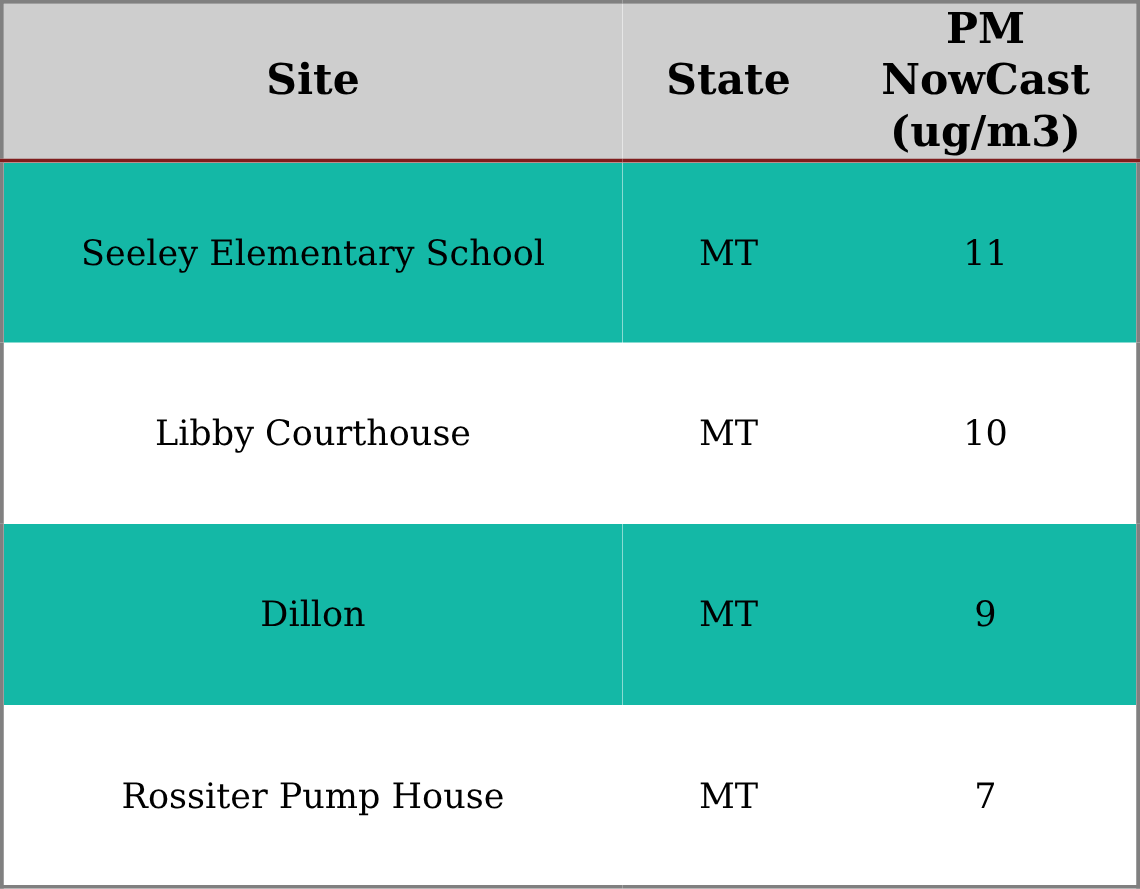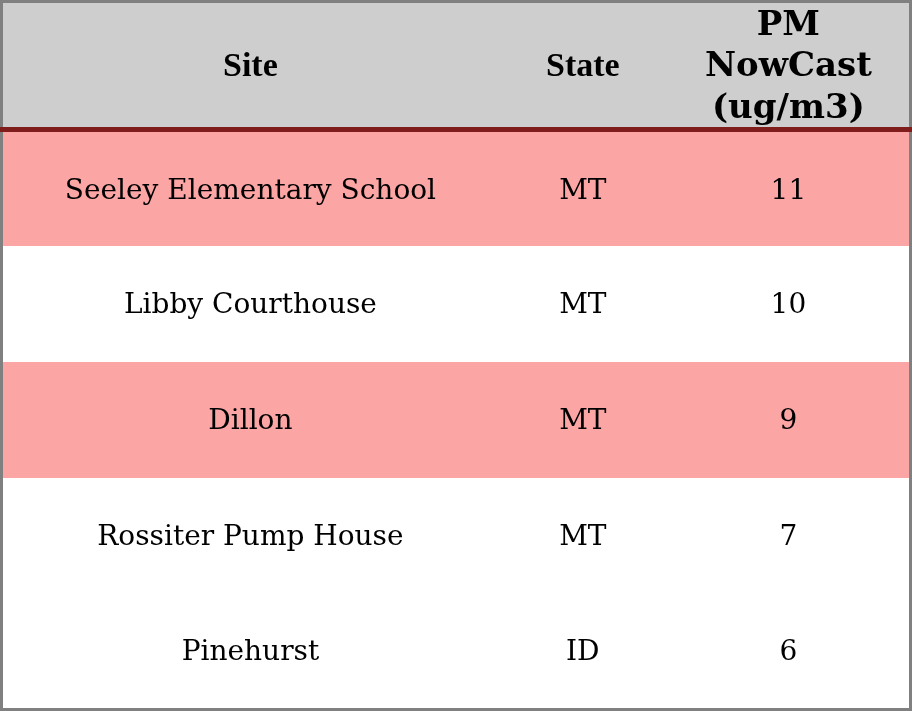--- a/index.html
+++ b/index.html
@@ -26,43 +26,42 @@
   }
   col.col-site  { width: 54.6%; }
   col.col-state { width: 18.7%; }
   col.col-pm    { width: 26.7%; }
 
   thead tr {
     height: 125px;
   }
   thead th {
     background: #cecece;
-    border-bottom: 5px solid #7f1d1d;
+    border-bottom: 3px solid #7f1d1d;
     font-weight: bold;
     font-size: 34px;
     line-height: 1.22;
     text-align: center;
     vertical-align: middle;
     padding: 0 18px;
     overflow: hidden;
   }
   thead th .hdr-text {
     display: inline-block;
     max-width: 200px; 
   }
   thead th.th-site .hdr-text,
   thead th.th-state .hdr-text {
     max-width: none;
-    font-family: Liberation Serif, serif;
   }
   tbody tr {
     height: 58px;
   }
   tbody tr.alt {
-    background: #fca5a5;
+    background: #14b8a6;
   }
   tbody td {
     font-size: 28px;
     text-align: center;
     vertical-align: middle;
     padding: 0 6px;
     white-space: nowrap;
     overflow: hidden;
   }
 </style>
@@ -103,20 +102,15 @@
       <tr class="alt">
         <td>Dillon</td>
         <td>MT</td>
         <td>9</td>
       </tr>
       <tr>
         <td>Rossiter Pump House</td>
         <td>MT</td>
         <td>7</td>
       </tr>
-      <tr>
-        <td>Pinehurst</td>
-        <td>ID</td>
-        <td>6</td>
-      </tr>
     </tbody>
   </table>
 </div>
 
 </body></html>

